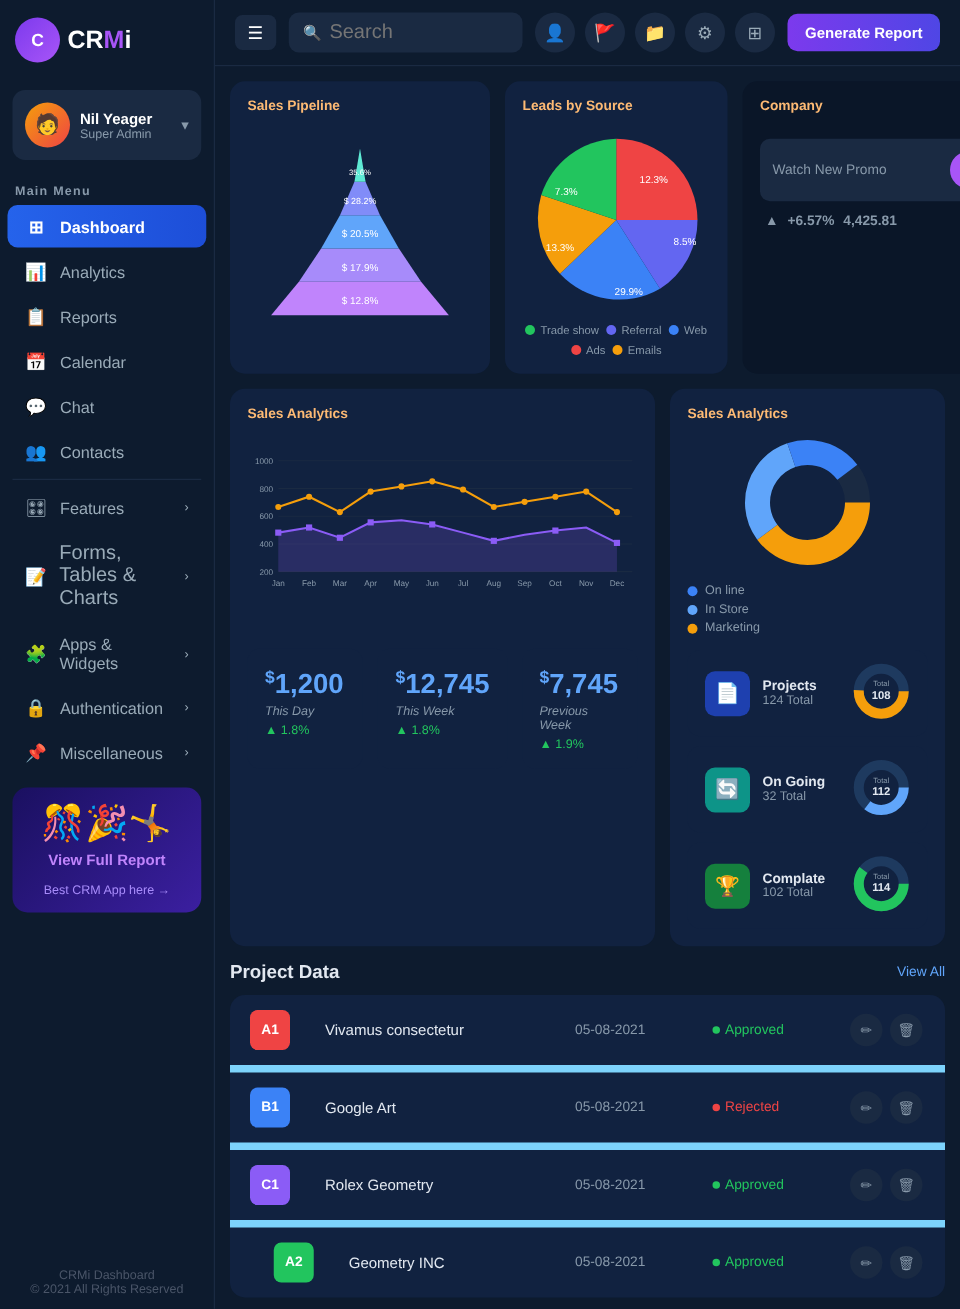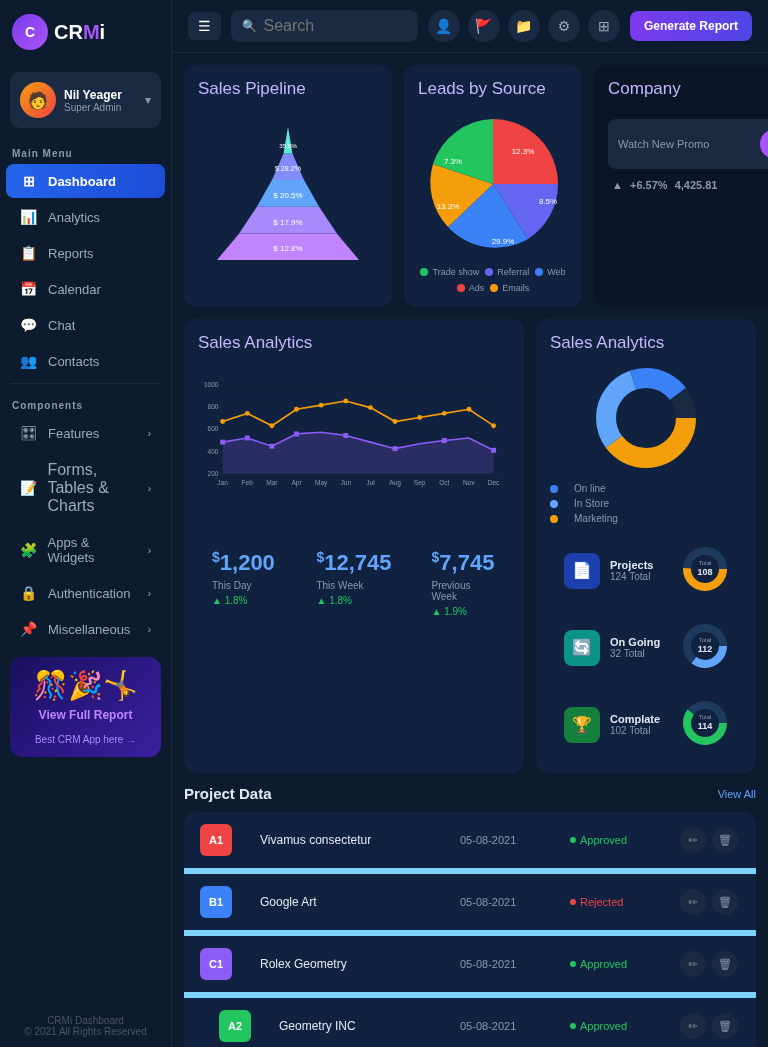--- a/index.html
+++ b/index.html
@@ -43,21 +43,21 @@
     .topbar-icon { width: 32px; height: 32px; background: #1a2a42; border-radius: 50%; display: flex; align-items: center; justify-content: center; cursor: pointer; font-size: 14px; color: #9aabb8; }
     .btn-generate { background: linear-gradient(90deg, #7c3aed, #4f46e5); color: #fff; border: none; border-radius: 8px; padding: 8px 14px; font-size: 12px; font-weight: 600; cursor: pointer; white-space: nowrap; }
 
     
     .content { padding: 12px; }
 
     
     .top-row { display: grid; grid-template-columns: 1fr 1fr 220px; gap: 12px; margin-bottom: 12px; }
 
     .card { background: #112240; border-radius: 12px; padding: 14px; }
-    .card-title { font-size: 17px; font-weight: 400; color: #c4b5fd; margin-bottom: 10px; }
+    .card-title { font-size: 11px; font-weight: 700; color: #fdba74; margin-bottom: 10px; }
 
     
     .pipeline-card { position: relative; min-height: 200px; }
     .triangle-container { display: flex; justify-content: center; align-items: center; margin-top: 10px; }
     .triangle-svg { width: 180px; height: 160px; }
 
     
     .leads-card { min-height: 200px; }
     .pie-container { display: flex; justify-content: center; }
     .legend { display: flex; flex-wrap: wrap; gap: 6px; margin-top: 8px; justify-content: center; }
@@ -76,28 +76,28 @@
     
     .analytics-row { display: grid; grid-template-columns: 1fr 220px; gap: 12px; margin-bottom: 12px; }
     .analytics-card { min-height: 220px; }
     .chart-container { height: 160px; position: relative; margin-top: 8px; }
     .chart-svg { width: 100%; height: 150px; }
 
     
     .right-analytics { background: #112240; border-radius: 12px; padding: 14px; }
     .donut-container { display: flex; justify-content: center; margin: 10px 0; }
     .analytics-legend { display: flex; flex-direction: column; gap: 4px; }
-    .analytics-legend-item { display: flex; align-items: center; gap: 16px; font-size: 10px; color: #8899aa; }
+    .analytics-legend-item { display: flex; align-items: center; gap: 6px; font-size: 10px; color: #8899aa; }
 
     
     .stats-row { display: grid; grid-template-columns: 1fr 1fr 1fr; gap: 12px; margin-top: 12px; }
     .stat-card { background: #112240; border-radius: 10px; padding: 14px; }
     .stat-amount { font-size: 22px; font-weight: 700; color: #60a5fa; }
     .stat-amount sup { font-size: 14px; }
-    .stat-label { font-size: 10px; color: #8899aa; margin-top: 4px; }
+    .stat-label { font-size: 10px; color: #8899aa; margin-top: 4px; font-style: italic; }
     .stat-change { font-size: 10px; color: #22c55e; margin-top: 4px; }
 
     
     .project-section { margin-bottom: 12px; }
     .section-header { display: flex; justify-content: space-between; align-items: center; margin-bottom: 10px; }
     .section-title { font-size: 15px; font-weight: 600; color: #e2e8f0; }
     .view-all { font-size: 11px; color: #60a5fa; cursor: pointer; }
     .project-table { background: #112240; border-radius: 12px; overflow: hidden; }
     .project-row { display: grid; grid-template-columns: 50px 1fr 100px 100px 60px; align-items: center; padding: 12px 16px; border-bottom: 6px solid #7dd3fc; gap: 10px; }
     .project-row:last-child { border-bottom: none; padding-left: 35px; }
@@ -173,21 +173,20 @@
   <div class="sidebar-item">
     <span class="icon">💬</span>
     <span>Chat</span>
   </div>
   <div class="sidebar-item">
     <span class="icon">👥</span>
     <span>Contacts</span>
   </div>
 
   <div class="sidebar-divider"></div>
-  <div class="sidebar-section">Components</div>
 
   <div class="sidebar-item">
     <span class="icon">🎛</span>
     <span>Features</span>
     <span class="arrow">›</span>
   </div>
   <div class="sidebar-item">
     <span class="icon">📝</span>
     <span style="font-size:16px">Forms, Tables &amp; Charts</span>
     <span class="arrow">›</span>

